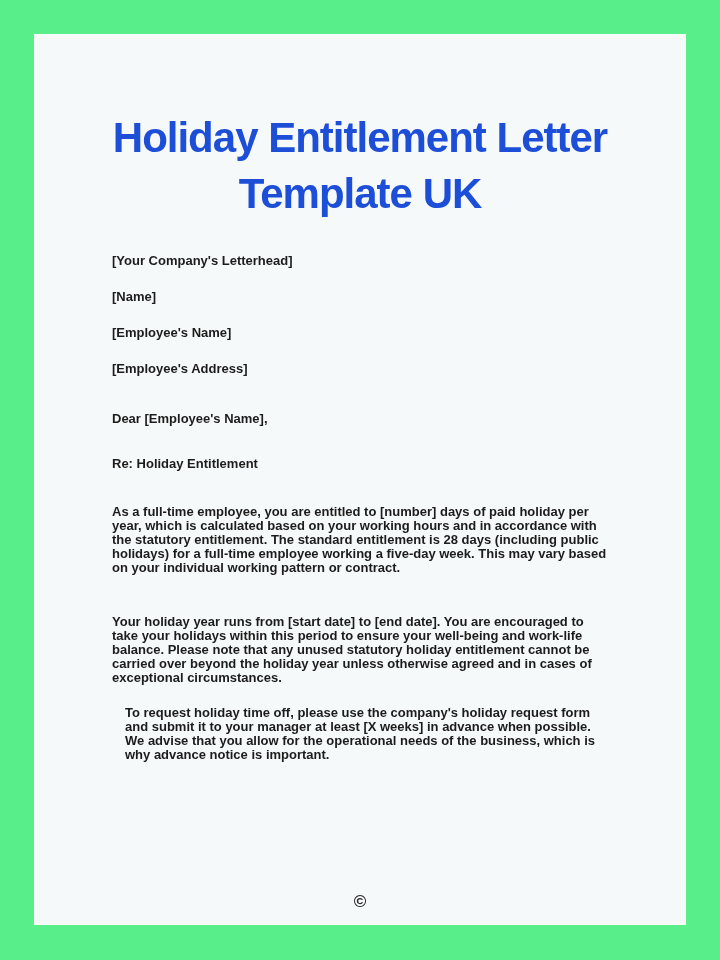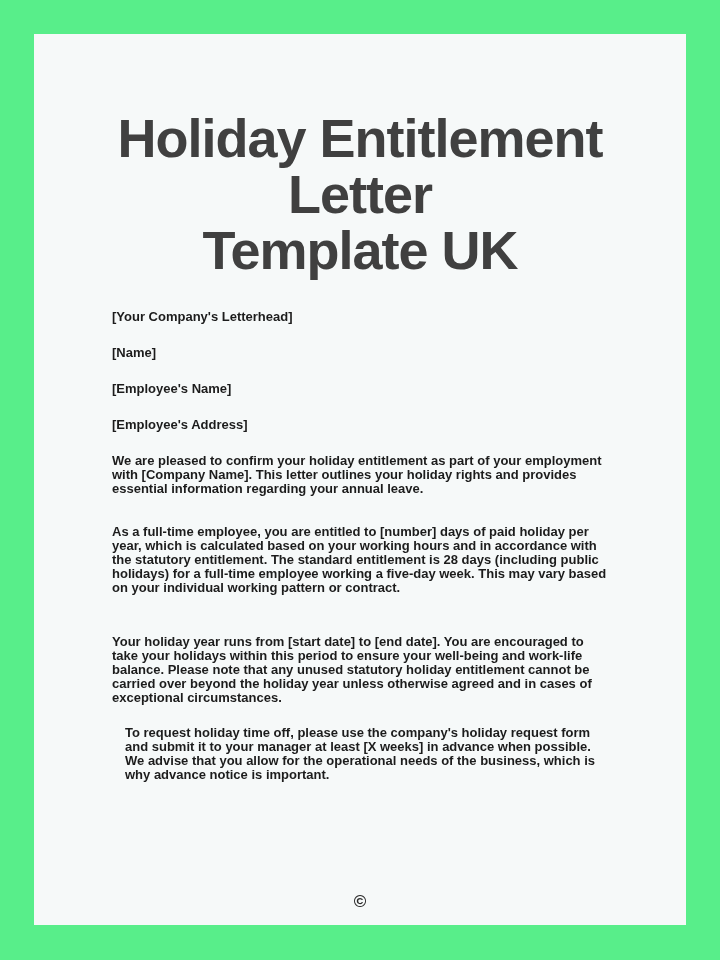--- a/index.html
+++ b/index.html
@@ -20,24 +20,24 @@
     top: 34px;
     right: 34px;
     bottom: 35px;
     background: #f6f9f9;
     overflow: hidden;
   }
   .title {
     margin: 76px 10px 6px;
     text-align: center;
     font-weight: bold;
-    font-size: 54px;
+    font-size: 42px;
     line-height: 56px;
     letter-spacing: -1px;
-    color: #404040;
+    color: #1d4ed8;
   }
   .title-line {
     display: block;
   }
   .letter {
     margin-top: 32px;
     padding: 0 78px;
     font-weight: bold;
     font-size: 13px;
     line-height: 14px;
@@ -75,22 +75,23 @@
     <span class="title-line">Holiday Entitlement Letter</span>
     <span class="title-line">Template UK</span>
   </h1>
 
   <div class="letter">
     <p class="field-line">[Your Company's Letterhead]</p>
     <p class="field-line">[Name]</p>
     <p class="field-line">[Employee's Name]</p>
     <p class="field-line">[Employee's Address]</p>
 
+    <p class="salutation">Dear [Employee's Name],</p>
+    <p class="subject">Re: Holiday Entitlement</p>
 
-    <p class="para p1">We are pleased to confirm your holiday entitlement as part of your employment with [Company Name]. This letter outlines your holiday rights and provides essential information regarding your annual leave.</p>
     <p class="para p2">As a full-time employee, you are entitled to [number] days of paid holiday per year, which is calculated based on your working hours and in accordance with the statutory entitlement. The standard entitlement is 28 days (including public holidays) for a full-time employee working a five-day week. This may vary based on your individual working pattern or contract.</p>
     <p class="para p3">Your holiday year runs from [start date] to [end date]. You are encouraged to take your holidays within this period to ensure your well-being and work-life balance. Please note that any unused statutory holiday entitlement cannot be carried over beyond the holiday year unless otherwise agreed and in cases of exceptional circumstances.</p>
     <p class="para p4">To request holiday time off, please use the company's holiday request form and submit it to your manager at least [X weeks] in advance when possible. We advise that you allow for the operational needs of the business, which is why advance notice is important.</p>
   </div>
 
   <div class="copyright">©</div>
 
 </div>
 
 </body></html>

